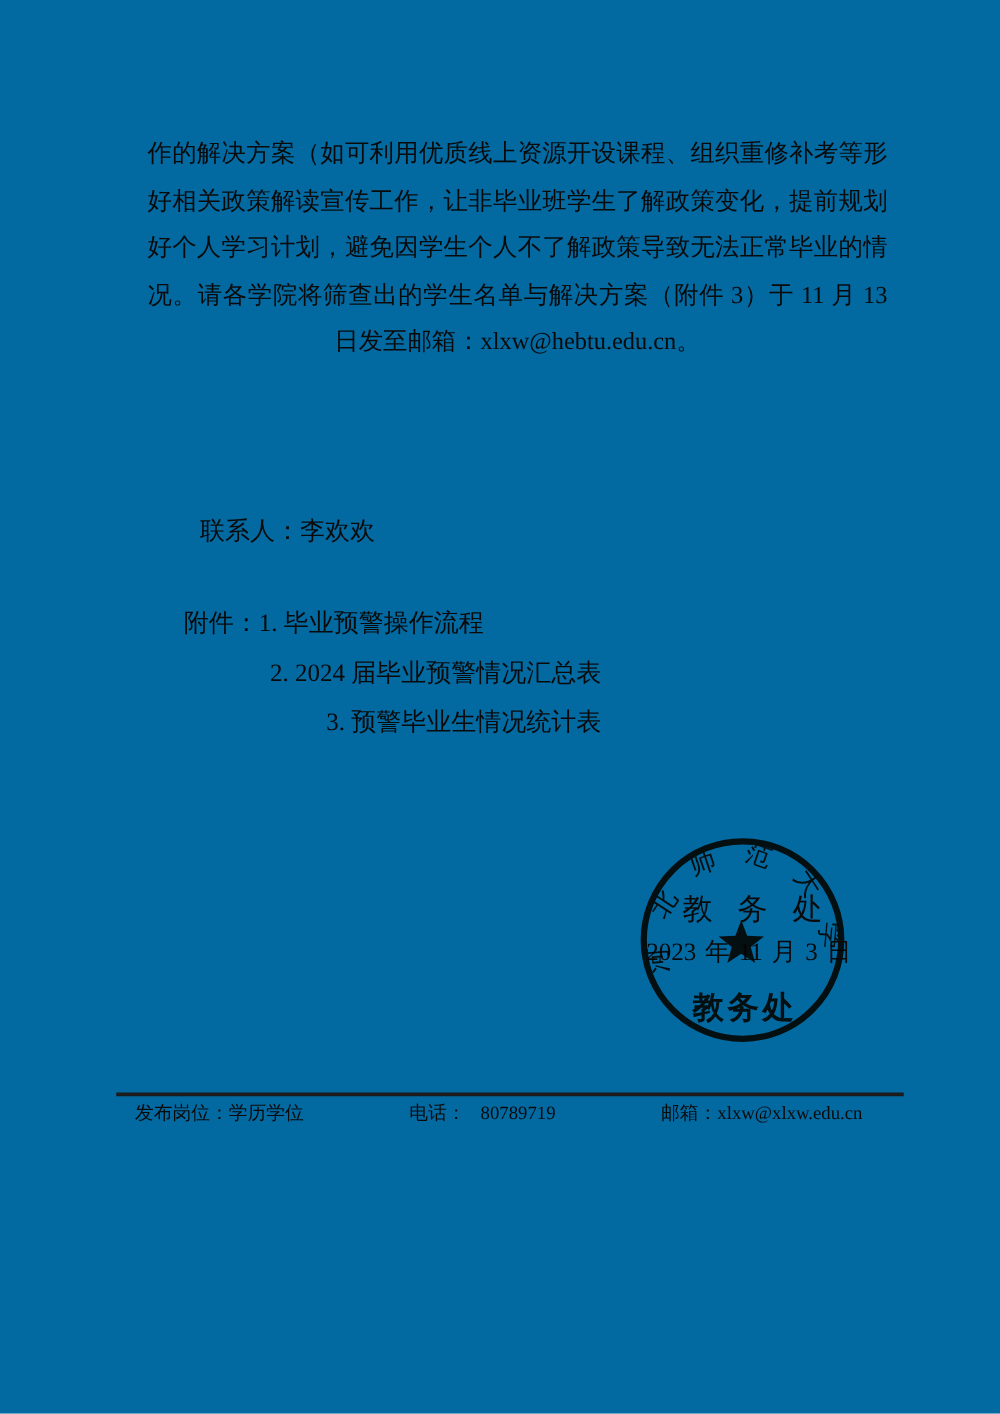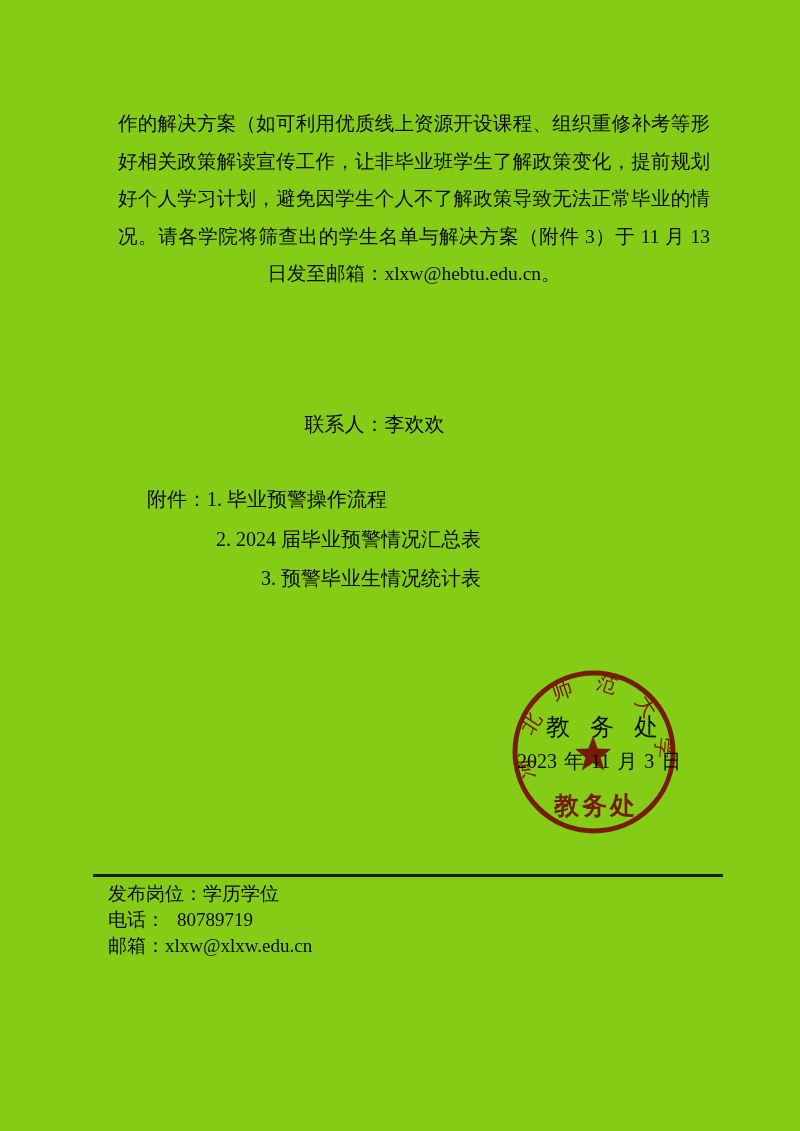--- a/index.html
+++ b/index.html
@@ -1,33 +1,33 @@
 <!DOCTYPE html>
 <html><head>
 <meta charset="utf-8">
 <style>
   * { margin:0; padding:0; box-sizing:border-box; }
   html,body { background:#ffffff; }
   .page {
-    position:relative; width:800px; height:1131px; background:#84cc16;
+    position:relative; width:800px; height:1131px; background:#0369a1;
     font-family:"Liberation Serif","DejaVu Serif",serif; color:#000;
     overflow:hidden; margin:0 auto;
   }
   
   .para {
     position:absolute; left:118px; top:105px; width:592px;
     font-size:19.5px; line-height:37.6px; color:#0a0a0a;
   }
   .para .jline { text-align:justify; text-align-last:justify; }
   .para .lline { text-align:center; }
 
   
   .contact {
     position:absolute; left:160px; top:411px; width:429px;
-    display:flex; justify-content:center; font-size:20px; color:#0a0a0a;
+    display:flex; justify-content:flex-start; font-size:20px; color:#0a0a0a;
   }
 
   
   .attach {
     position:absolute; left:147px; top:480px; font-size:20px;
     line-height:39.5px; color:#0a0a0a;
   }
   .attach .indent { margin-left:69px;text-align:right; }
 
   
@@ -46,21 +46,21 @@
     z-index:3; mix-blend-mode:multiply;
   }
 
   
   .rule {
     position:absolute; left:93px; top:874px; width:630px; height:3px;
     background:#1c1c1c;
   }
   .footer {
     position:absolute; left:108px; top:881px; width:582px;
-    display:flex; justify-content:space-between; font-size:19px; color:#0a0a0a;flex-direction:column;
+    display:flex; justify-content:space-between; font-size:15px; color:#0a0a0a;
   }
   .footer .seg { white-space:nowrap; }
   .footer .gap { display:inline-block; width:12px; }
 </style>
 </head>
 <body>
 
 <div class="page">
 
   <div class="para">

